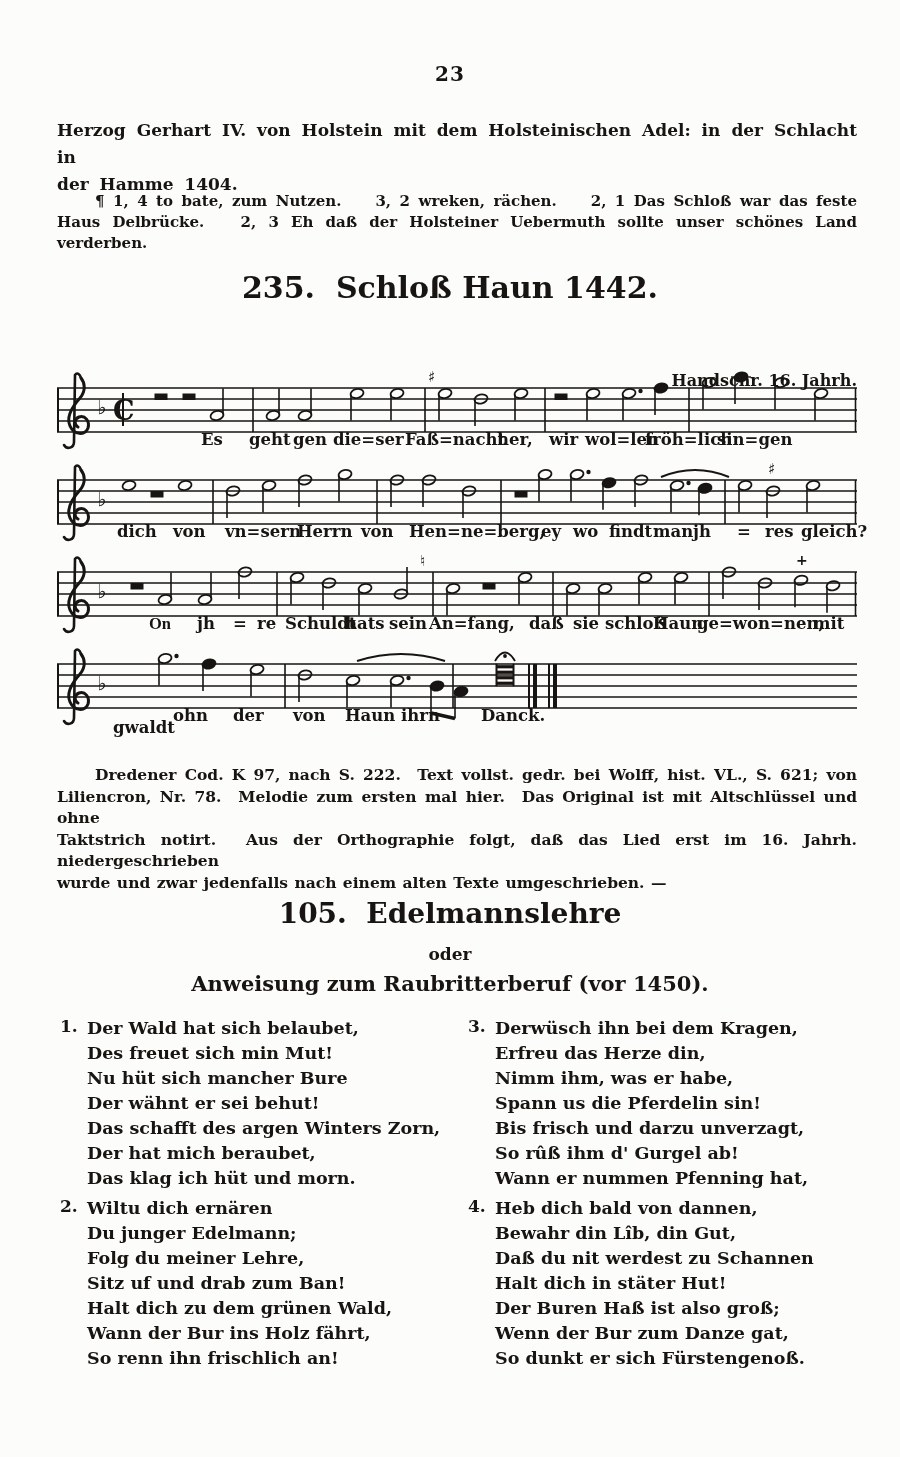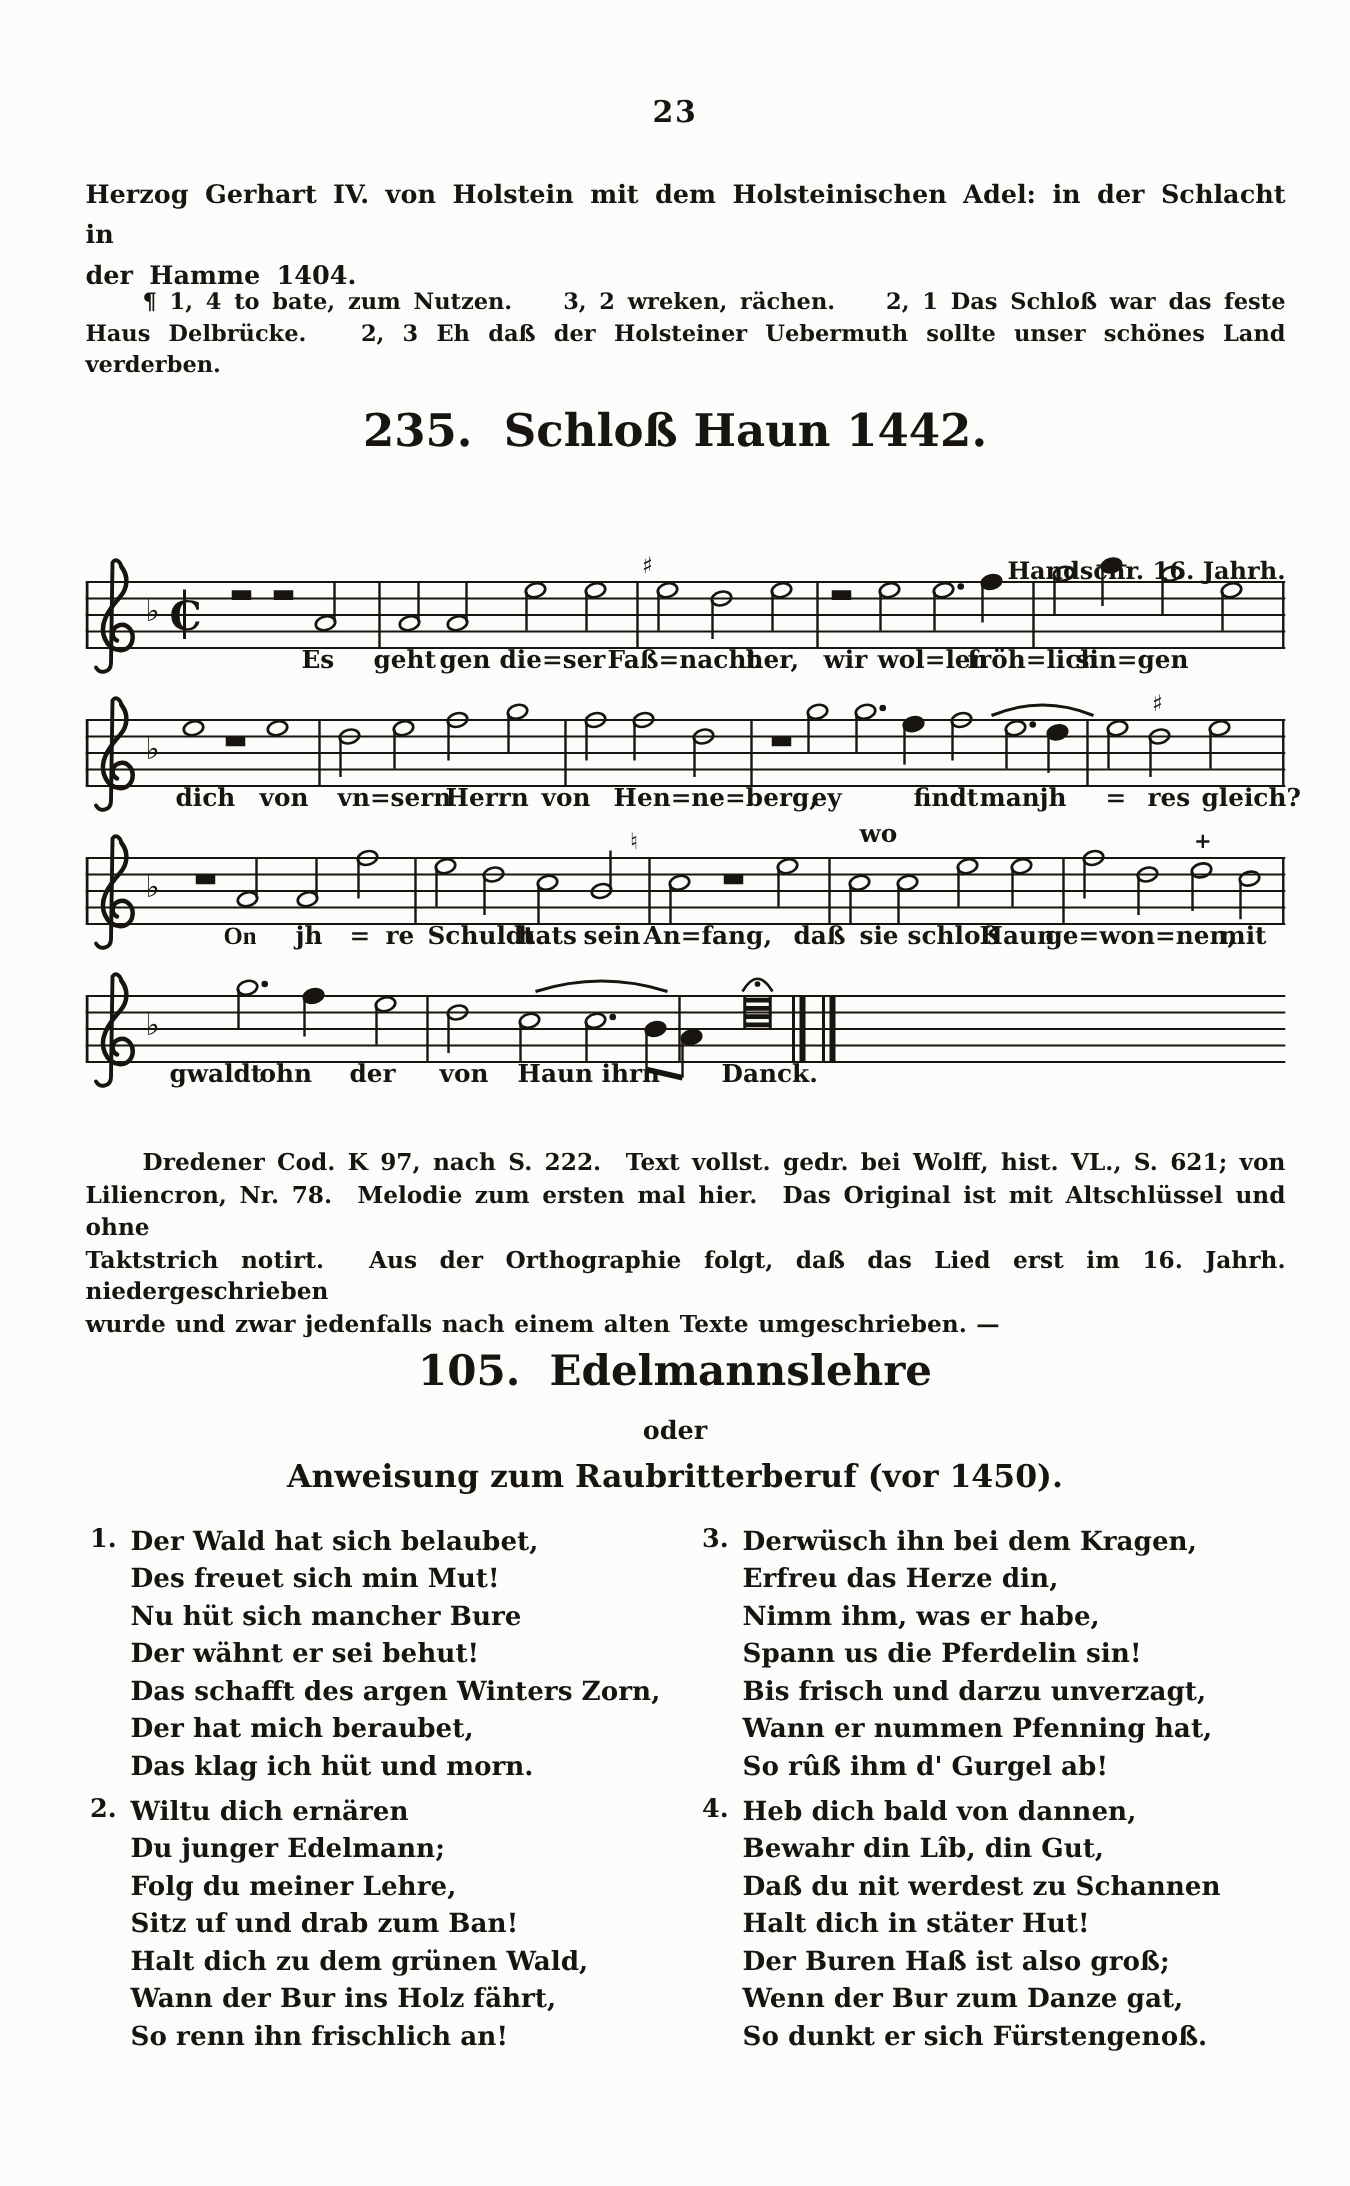--- a/index.html
+++ b/index.html
@@ -182,21 +182,21 @@
           <text x="711" y="16" font-size="15" font-weight="bold" fill="#171411" font-family="DejaVu Sans, sans-serif">♯</text>
         </svg>
         <div class="lyrics">
           <span style="left: 7.5%;">dich</span>
           <span style="left: 14.5%;">von</span>
           <span style="left: 21%;">vn=sern</span>
           <span style="left: 30%;">Herrn</span>
           <span style="left: 38%;">von</span>
           <span style="left: 44%;">Hen=ne=berg,</span>
           <span style="left: 60.5%;">ey</span>
-          <span style="left: 64.5%; margin-top: 24px;">wo</span>
+          <span style="left: 64.5%;">wo</span>
           <span style="left: 69%;">findt</span>
           <span style="left: 74.5%;">man</span>
           <span style="left: 79.5%;">jh</span>
           <span style="left: 85%;">=</span>
           <span style="left: 88.5%;">res</span>
           <span style="left: 93%;">gleich?</span>
         </div>
       </div>
       <div class="staffblk" style="top: 184px;">
         <svg width="800" height="92" viewBox="0 0 800 92">
@@ -314,21 +314,21 @@
           <rect x="439.5" y="28.65" width="17" height="3.2" fill="#171411"></rect>
           <rect x="439.5" y="34.15" width="17" height="3.2" fill="#171411"></rect>
           <rect x="439.5" y="39.65" width="17" height="3.2" fill="#171411"></rect>
           <line x1="439.5" y1="21.75" x2="439.5" y2="44.25" stroke="#171411" stroke-width="2"></line>
           <line x1="456.5" y1="21.75" x2="456.5" y2="44.25" stroke="#171411" stroke-width="2"></line>
           <path d="M300,19 Q344,5 388,19" fill="none" stroke="#171411" stroke-width="2"></path>
           <path d="M438,19 Q448,2 458,19" fill="none" stroke="#171411" stroke-width="1.8"></path>
           <circle cx="448" cy="14" r="1.9" fill="#171411"></circle>
         </svg>
         <div class="lyrics">
-          <span style="left: 7%;">gwaldt</span>
+          <span style="left: 7%; margin-top: 12px;">gwaldt</span>
           <span style="left: 14.5%;">ohn</span>
           <span style="left: 22%;">der</span>
           <span style="left: 29.5%;">von</span>
           <span style="left: 36%;">Haun</span>
           <span style="left: 43%;">ihrn</span>
           <span style="left: 53%;">Danck.</span>
         </div>
       </div>
     </div>
 
@@ -372,22 +372,22 @@
       </div>
     <div class="vcol right">
         <div class="verse">
           <span class="vnum">3.</span>
           <div class="vlines">
             <div class="vline">Derwüsch ihn bei dem Kragen,</div>
             <div class="vline">Erfreu das Herze din,</div>
             <div class="vline">Nimm ihm, was er habe,</div>
             <div class="vline">Spann us die Pferdelin sin!</div>
             <div class="vline">Bis frisch und darzu unverzagt,</div>
+            <div class="vline">So rûß ihm d' Gurgel ab!</div>
             <div class="vline">Wann er nummen Pfenning hat,</div>
-            <div class="vline">So rûß ihm d' Gurgel ab!</div>
           </div>
         </div>
         <div class="verse">
           <span class="vnum">4.</span>
           <div class="vlines">
             <div class="vline">Heb dich bald von dannen,</div>
             <div class="vline">Bewahr din Lîb, din Gut,</div>
             <div class="vline">Daß du nit werdest zu Schannen</div>
             <div class="vline">Halt dich in stäter Hut!</div>
             <div class="vline">Der Buren Haß ist also groß;</div>

